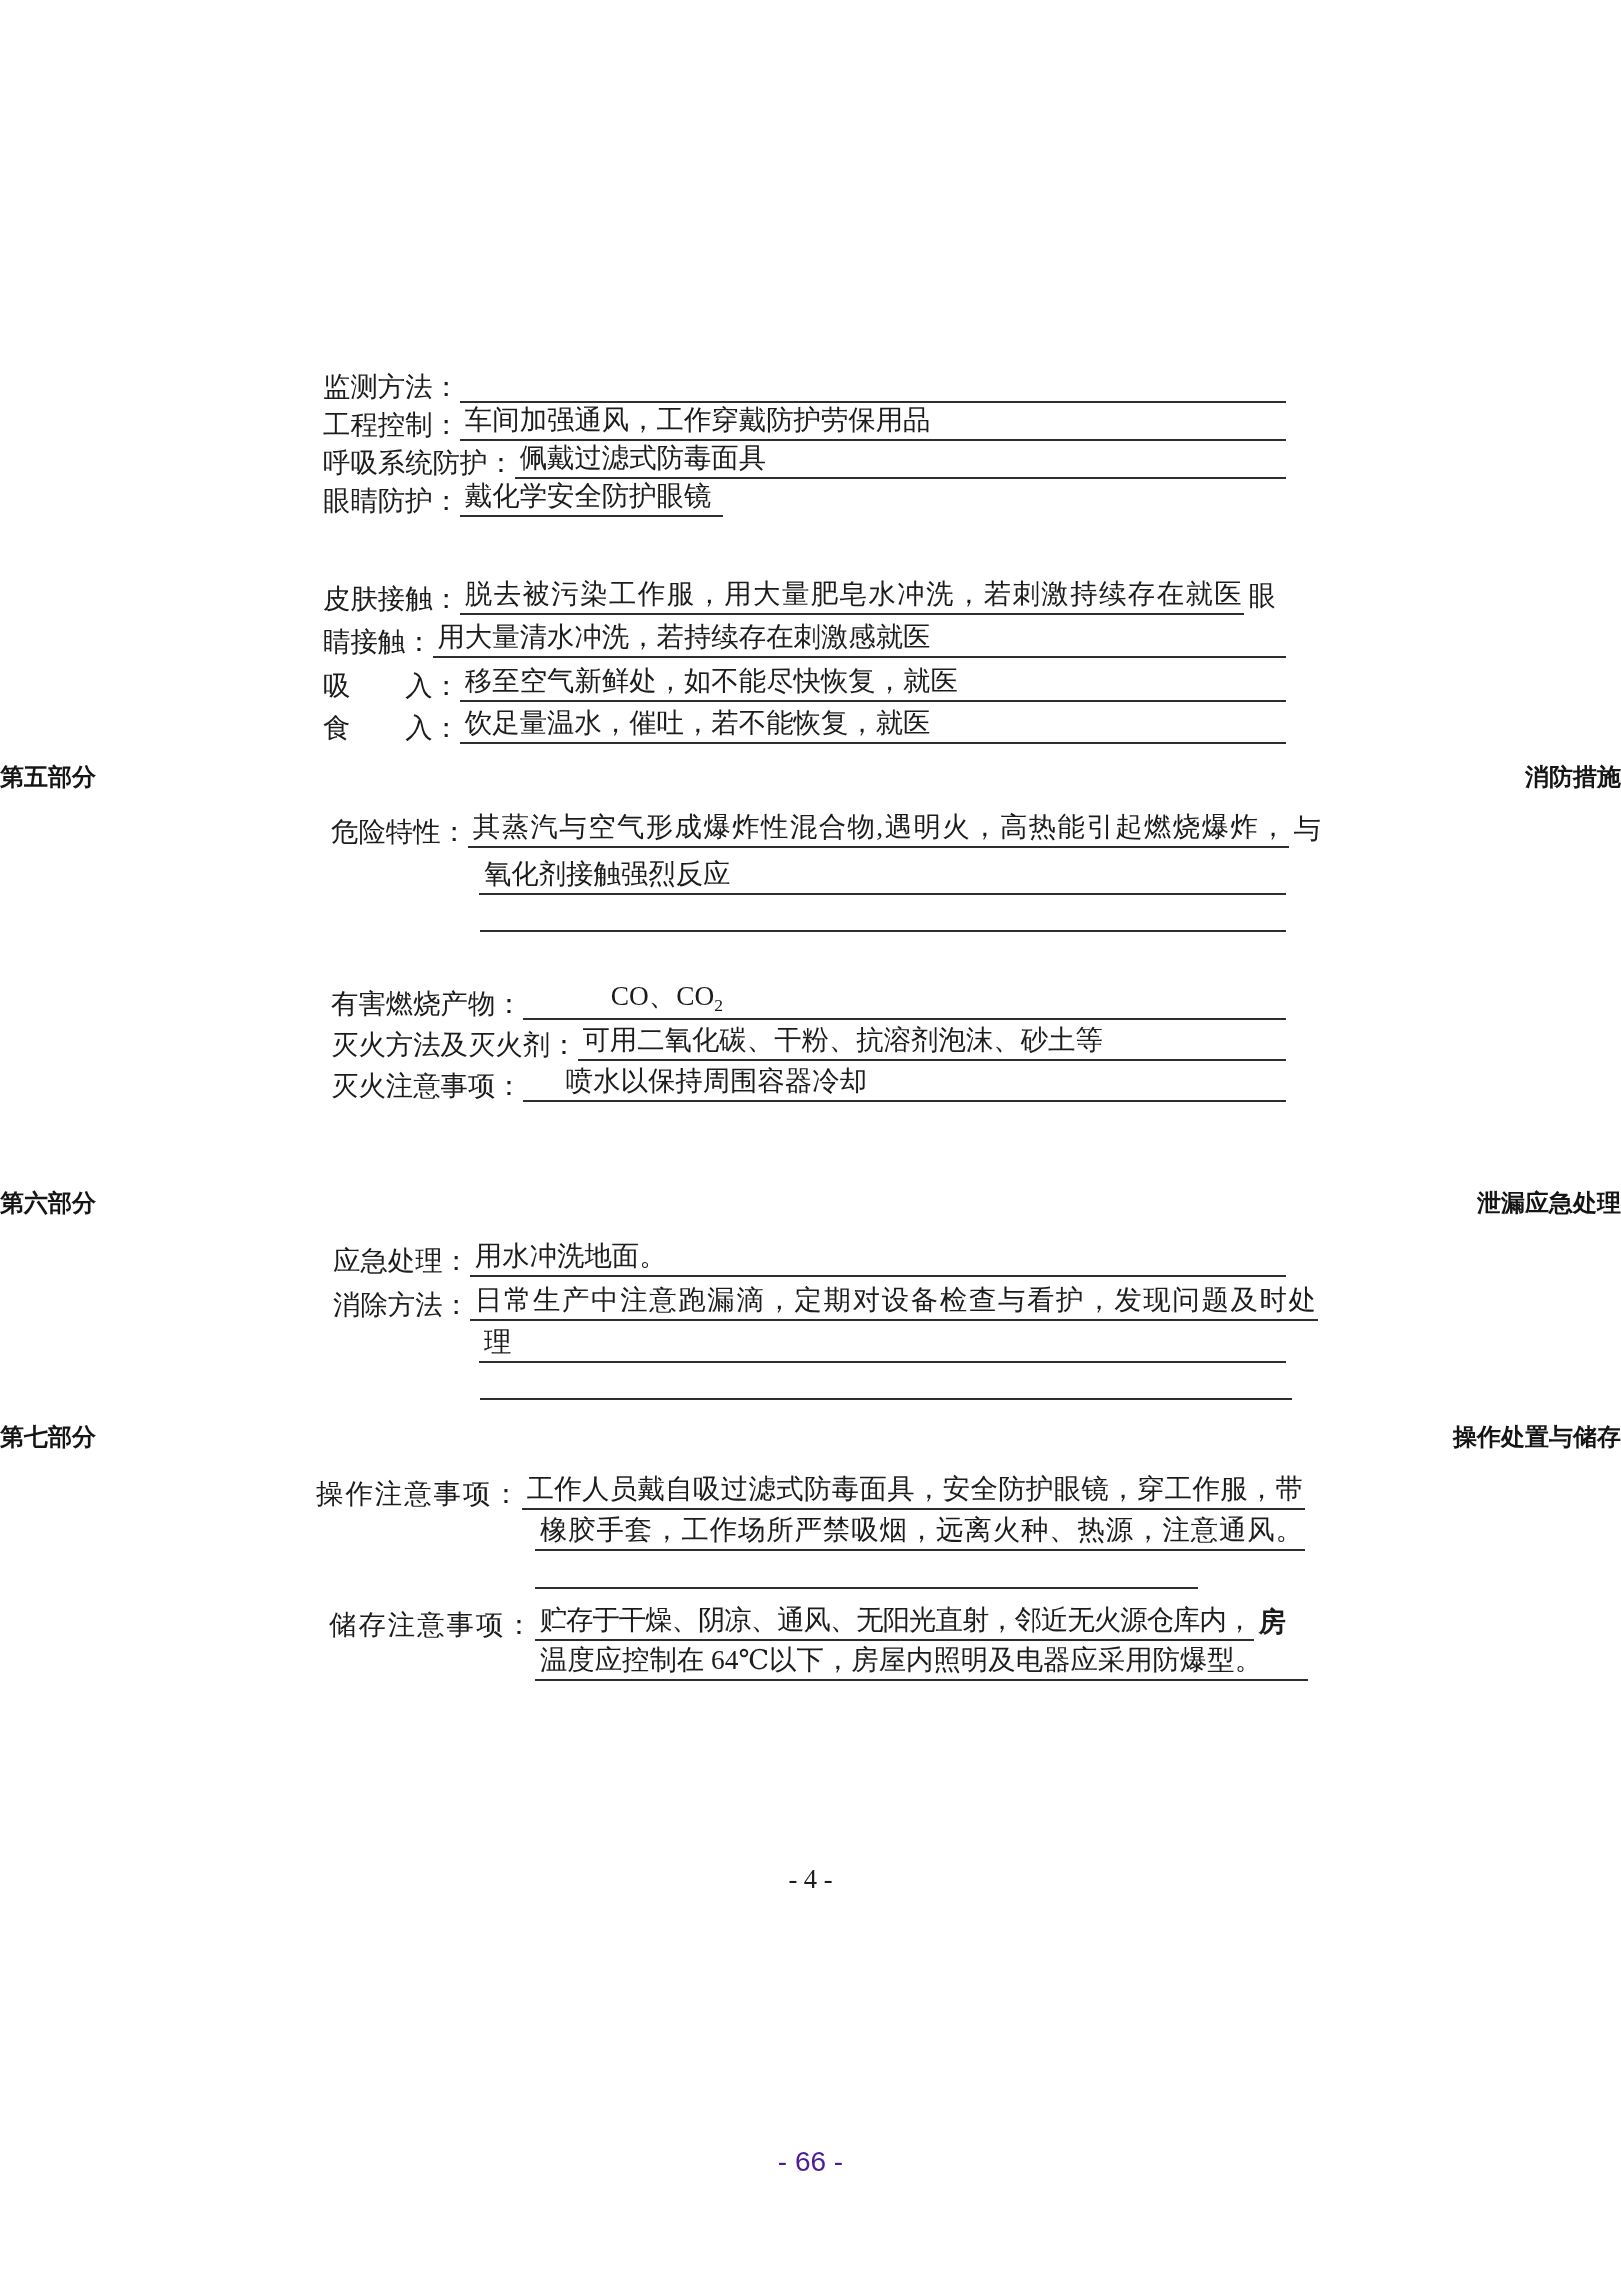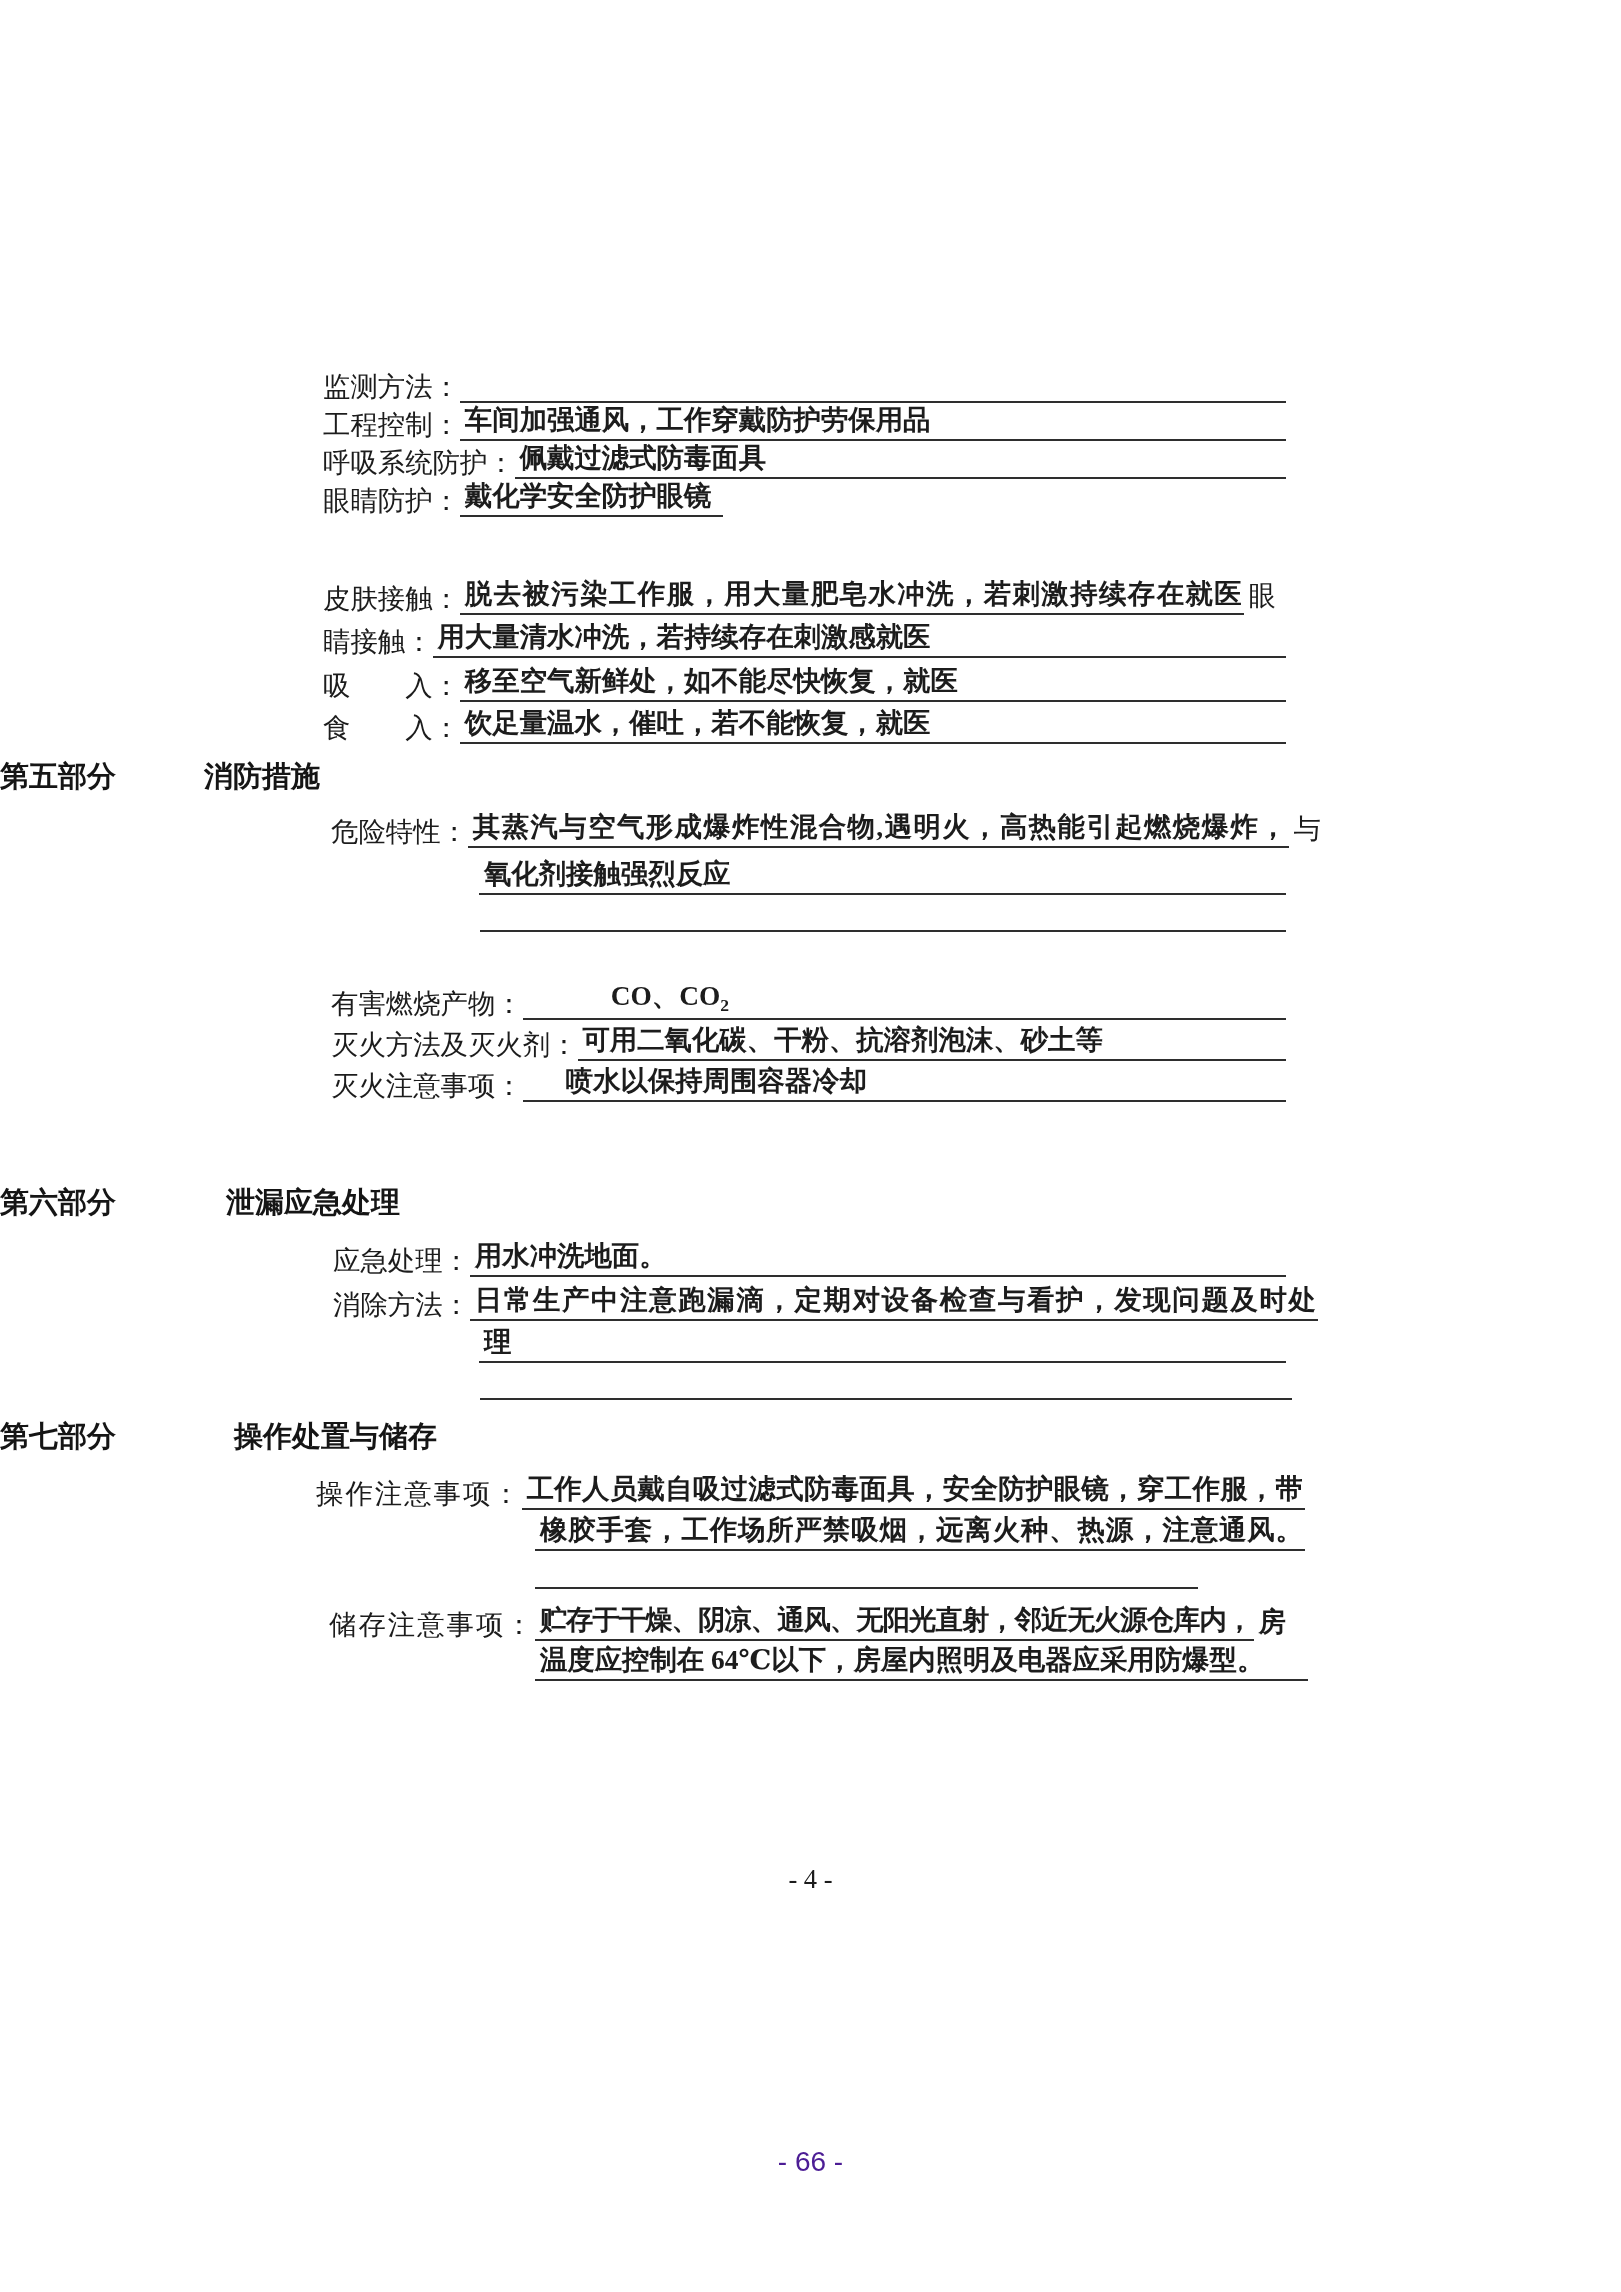--- a/index.html
+++ b/index.html
@@ -5,31 +5,31 @@
   html,body{margin:0;padding:0;background:#ffffff;}
   .page{
     position:relative;width:1621px;height:2293px;background:#ffffff;
     font-family:"Liberation Serif","DejaVu Serif",serif;color:#1c1c1c;overflow:hidden;
   }
   .row{position:absolute;display:flex;align-items:flex-end;font-size:27.4px;line-height:31px;}
   .lbl{white-space:pre;flex:0 0 auto;}
   .lbl.sp{letter-spacing:2px;}
   .val{
     flex:1 1 auto;border-bottom:2.9px solid #2e2e2e;
-    padding:0 2px 2.9px 4.9px;white-space:nowrap;overflow:hidden;min-height:31px;font-weight:bold;
+    padding:0 2px 2.9px 4.9px;white-space:nowrap;overflow:hidden;min-height:31px;
   }
   .val.fit{flex:0 0 auto;padding-right:11.8px;overflow:visible;}
   .just{text-align:justify;text-align-last:justify;}
   .tail{flex:0 0 auto;padding:0 0 2.9px 4.9px;white-space:pre;}
   .tail.bold{font-weight:700;}
   .blank{position:absolute;border-bottom:2.9px solid #2e2e2e;}
   .heading{
-    position:absolute;left:0;width:100%;display:flex;justify-content:flex-start;
+    position:absolute;left:0;width:100%;display:flex;justify-content:space-between;
     font-family:"Liberation Sans","DejaVu Sans",sans-serif;font-weight:700;
-    font-size:29px;line-height:35px;color:#151515;
+    font-size:24px;line-height:35px;color:#151515;
   }
   .footer{position:absolute;left:0;width:100%;text-align:center;}
   .footer.serif{font-family:"Liberation Serif","DejaVu Serif",serif;font-size:26.5px;}
   .footer.sans{font-family:"Liberation Sans","DejaVu Sans",sans-serif;font-size:28px;color:#4c1d95;}
   sub.s{font-size:17.6px;line-height:1;}
 </style>
 </head>
 <body>
 
 <div class="page">

